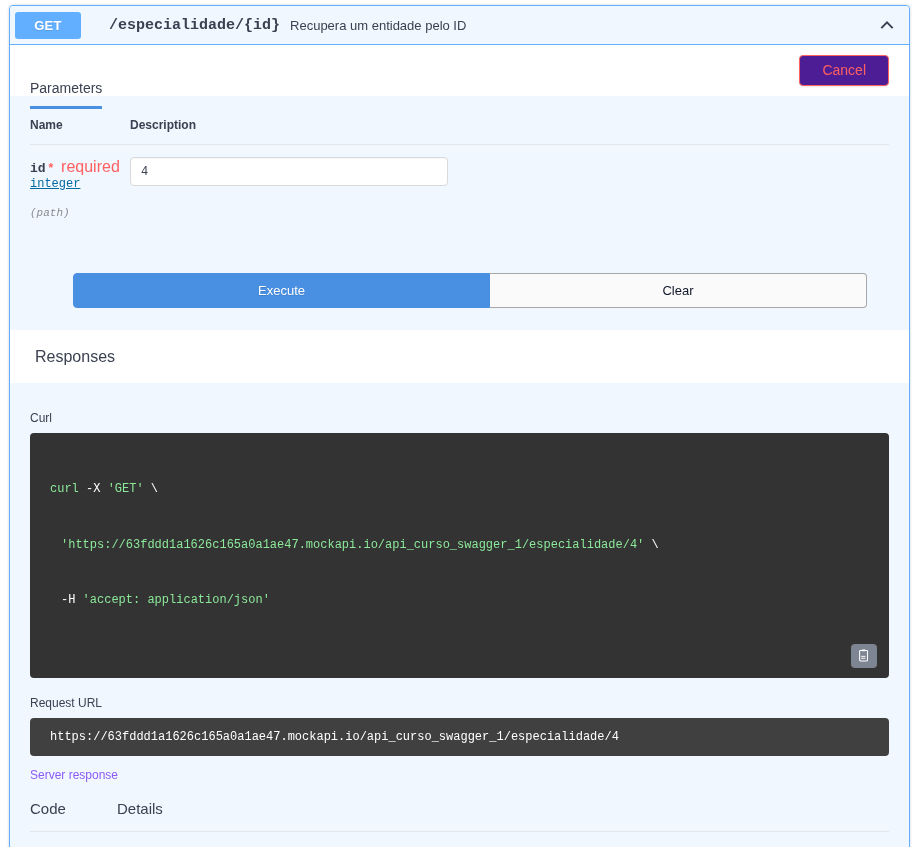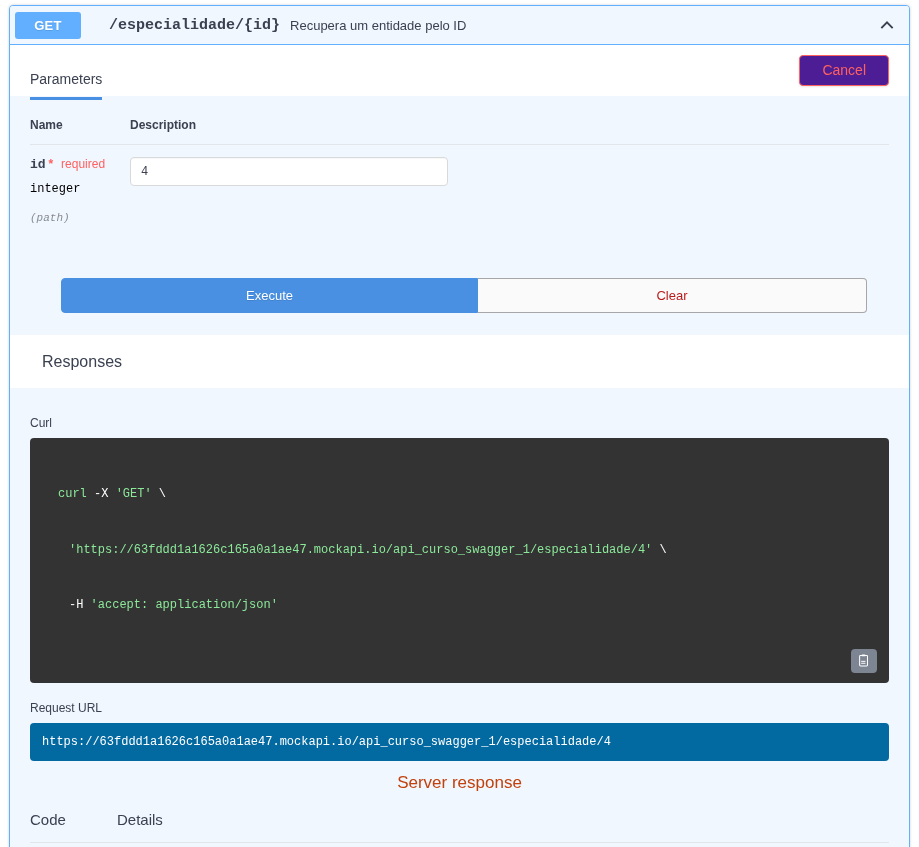--- a/index.html
+++ b/index.html
@@ -84,21 +84,21 @@
     height: 51px;
     position: relative;
   }
   .tabs { display: flex; align-self: flex-end; }
   .tab {
     font-size: 14px;
     color: #3b4151;
     padding: 0 0 10px 0;
     border-bottom: 3px solid #4990e2;
     position: relative;
-    top: 4px;
+    top: 13px;
   }
   .btn-cancel {
     font-size: 14px;
     color: #ff6060;
     background: #4c1d95;
     border: 1.5px solid #ff6060;
     border-radius: 4px;
     padding: 6px 22px;
     line-height: 1.2;
     box-shadow: 0 1px 2px rgba(0,0,0,0.10);
@@ -132,29 +132,29 @@
     line-height: 1.2;
   }
   .required-star {
     color: #ff6060;
     font-size: 12px;
     font-family: "Liberation Sans", sans-serif;
     margin-left: 3px;
   }
   .required-lbl {
     color: #ff6060;
-    font-size: 12px;
+    font-size: 16px;
     font-family: "Liberation Sans", sans-serif;
     font-weight: normal;
   }
   .param-type {
     font-size: 12px;
     font-family: "Liberation Mono", monospace;
-    color: #000000;
-    margin-top: 9px;
+    color: #0369a1;
+    text-decoration: underline;
   }
   .param-in {
     font-size: 11px;
     font-family: "Liberation Mono", monospace;
     font-style: italic;
     color: #888b92;
     margin-top: 16px;
   }
   .param-input {
     width: 318px;
@@ -178,58 +178,59 @@
   .btn-execute {
     flex: 0 0 417px;
     background: #4990e2;
     border: 1px solid #4990e2;
     color: #ffffff;
     font-size: 13px;
     text-align: center;
     padding: 9px 0;
     border-radius: 4px 0 0 4px;
     text-shadow: 0 1px 0 rgba(0,0,0,0.1);
+    margin-left: 12px;
   }
   .btn-clear {
     flex: 1;
     background: #fafafa;
     border: 1px solid #a7a7a7;
     border-left: none;
-    color: #b91c1c;
+    color: #0f172a;
     font-size: 13px;
     text-align: center;
     padding: 9px 0;
     border-radius: 0 4px 4px 0;
   }
   .exec-spacer { height: 22px; background: #f0f7ff; }
 
   
   .responses-header {
     background: #ffffff;
-    padding: 18px 20px 17px 32px;
+    padding: 18px 20px 17px 25px;
   }
   .responses-title {
     font-size: 16px;
     color: #3b4151;
   }
 
   
   .responses-body {
     background: #f0f7ff;
     padding: 28px 20px 0 20px;
   }
   .block-label {
     font-size: 12px;
     color: #3b4151;
     margin-bottom: 8px;
   }
   .codeblock {
     background: #333333;
     border-radius: 4px;
-    padding: 10px 28px;
+    padding: 10px 20px;
     font-family: "Liberation Mono", monospace;
     font-size: 12px;
     line-height: 1.55;
     position: relative;
     white-space: pre;
     color: #ffffff;
   }
   .codeblock.curl { color: #ffffff; min-height: 62px; padding-bottom: 12px; }
   .curl-line { white-space: pre; }
   .tok-green { color: #8ce99a; }
@@ -242,36 +243,35 @@
     height: 24px;
     background: #7d8492;
     border-radius: 4px;
     display: flex;
     align-items: center;
     justify-content: center;
   }
   .curl .copy-btn { right: 12px; bottom: 10px; }
 
   .request-url-block {
-    background: #0369a1;
-    border-radius: 4px;
-    padding: 12px 12px;
+    background: #404040;
+    border-radius: 4px;
+    padding: 12px 20px;
     font-family: "Liberation Mono", monospace;
     font-size: 12px;
     color: #ffffff;
     min-height: 34px;
   }
   .gap-18 { height: 18px; }
   .gap-12 { height: 12px; }
 
   .server-response-label {
-    font-size: 17px;
-    color: #c2410c;
+    font-size: 12px;
+    color: #8b5cf6;
     margin: 0 0 10px 0;
-    text-align: center;
   }
   .resp-table { width: 100%; border-collapse: collapse; }
   .resp-table th {
     text-align: left;
     font-size: 15px;
     font-weight: normal;
     color: #3b4151;
     padding: 8px 0 14px 0;
     border-bottom: 1px solid #e2e5ea;
   }

